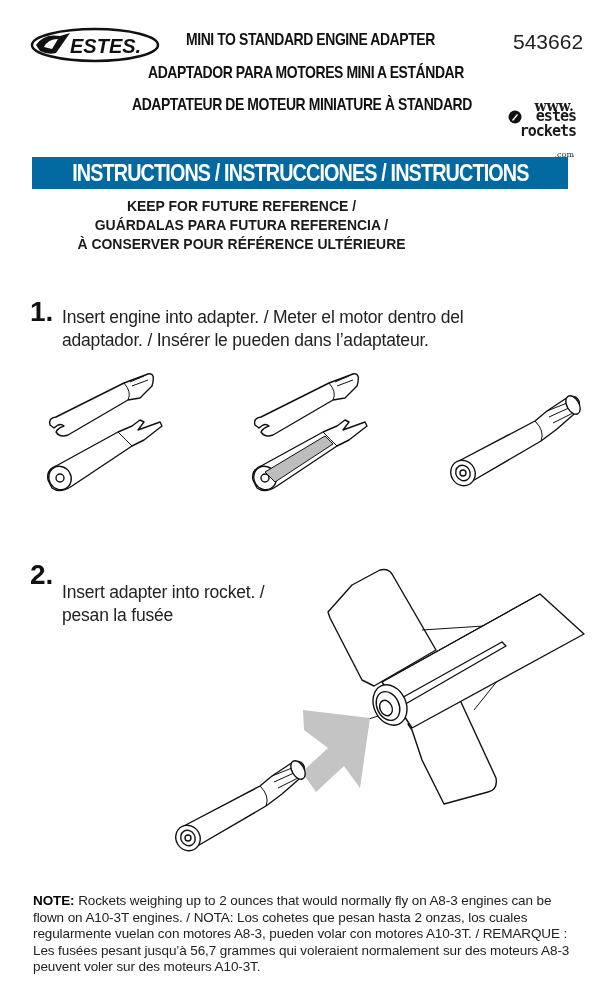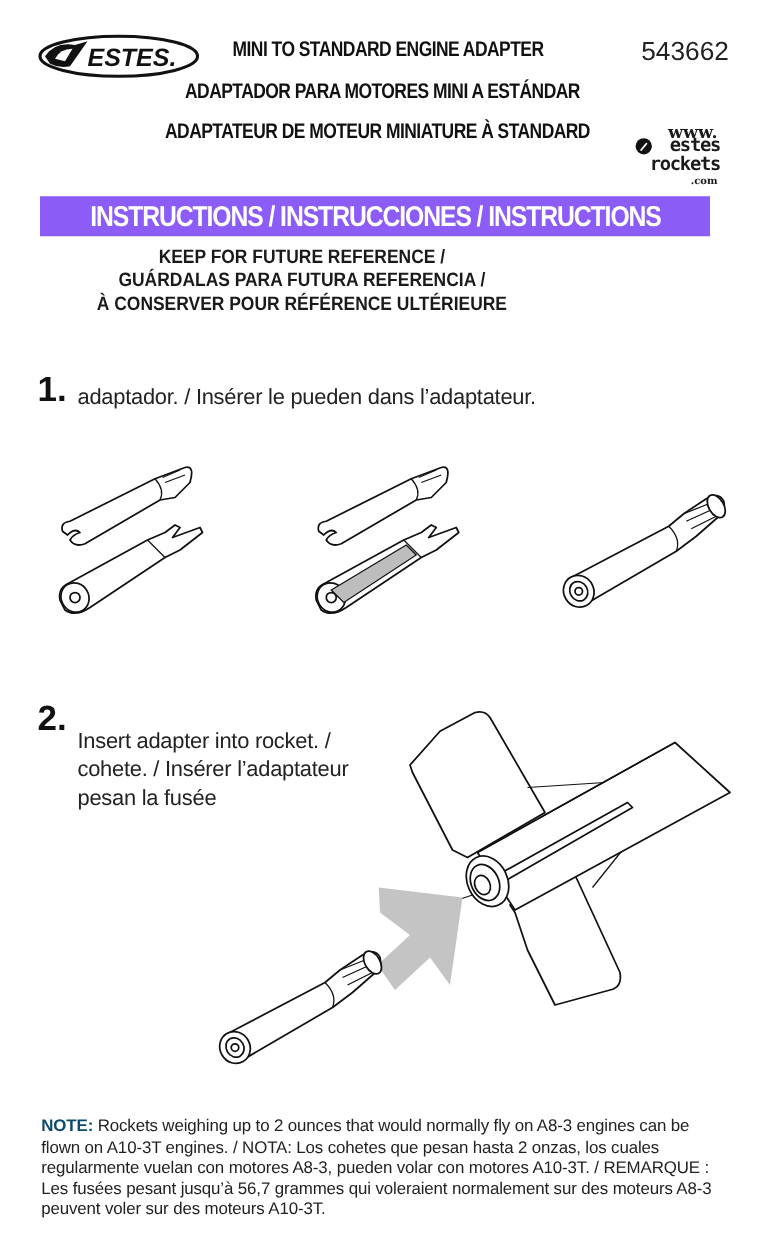--- a/index.html
+++ b/index.html
@@ -10,39 +10,39 @@
   .logo { left: 30px; top: 27px; width: 130px; height: 36px; }
   .title-line { font-family: "Liberation Sans", sans-serif; font-weight: bold; color: #111; white-space: nowrap; transform-origin: left center; letter-spacing: -0.5px; }
   .t1 { left: 186px; top: 30px; font-size: 17px; transform: scaleX(0.82); }
   .t2 { left: 148px; top: 63px; font-size: 17px; transform: scaleX(0.82); }
   .t3 { left: 132px; top: 95px; font-size: 17px; transform: scaleX(0.82); }
   .part-no { left: 513px; top: 30px; font-size: 21px; color: #222; }
   .web-logo { left: 500px; top: 98px; width: 80px; height: 52px; }
   .web-www { position: absolute; right: 6px; top: 0; font-family: "DejaVu Serif", serif; font-weight: bold; font-size: 14px; }
   .web-estes { position: absolute; right: 4px; top: 9px; font-family: "DejaVu Sans Mono", monospace; font-weight: bold; font-size: 15px; letter-spacing: -1px; }
   .web-rockets { position: absolute; right: 4px; top: 24px; font-family: "DejaVu Sans Mono", monospace; font-weight: bold; font-size: 15px; letter-spacing: -1px; }
-  .web-com { position: absolute; right: 6px; top: 41px; font-family: "DejaVu Serif", serif; font-weight: bold; font-size: 8px; }
+  .web-com { position: absolute; right: 6px; top: 52px; font-family: "DejaVu Serif", serif; font-weight: normal; font-size: 8px; }
 
   
-  .banner { left: 32px; top: 157px; width: 536px; height: 32px; background: #8b5cf6; color: #fff; display: flex; align-items: center; justify-content: center; }
+  .banner { left: 32px; top: 157px; width: 536px; height: 32px; background: #0369a1; color: #fff; display: flex; align-items: center; justify-content: center; }
   .banner span { font-size: 23px; font-weight: bold; letter-spacing: -1px; transform: scaleX(0.86); white-space: nowrap; }
 
   .keep { left: 0; width: 483px; top: 196px; text-align: center; font-weight: bold; font-size: 15.5px; line-height: 19px; color: #1a1a1a; }
   .keep div { transform: scaleX(0.9); }
 
   
   .step-num { font-weight: bold; font-size: 28px; color: #111; }
   .step-text { font-size: 17.5px; line-height: 23px; color: #222; letter-spacing: -0.2px; }
   .s1-num { left: 30px; top: 296px; }
   .s1-text { left: 62px; top: 306px; width: 520px; }
   .s2-num { left: 30px; top: 559px; }
   .s2-text { left: 62px; top: 569px; width: 260px; margin-top: 12px; }
 
   .note { left: 33px; top: 893px; width: 550px; font-size: 13.5px; line-height: 16.5px; color: #222; letter-spacing: -0.1px; }
-  .note b { color: #0c4a6e; text-align: center; }
+  .note b { color: #000000; text-align: center; }
 
   svg .ln { fill: #fff; stroke: #111; stroke-width: 1.4; stroke-linejoin: round; stroke-linecap: round; }
   svg .thin { fill: none; stroke: #111; stroke-width: 1; }
 </style>
 </head>
 <body>
 
 <svg class="abs logo" viewBox="0 0 130 36">
   <ellipse cx="65" cy="18" rx="63" ry="16" fill="#fff" stroke="#111" stroke-width="2.5"></ellipse>
   <path d="M6 18 Q14 6 30 9 L40 6 L26 26 Q18 28 10 24 Z" fill="#111"></path>
@@ -71,20 +71,21 @@
 </div>
 
 <div class="abs keep">
   <div>KEEP FOR FUTURE REFERENCE /</div>
   <div>GUÁRDALAS PARA FUTURA REFERENCIA /</div>
   <div>À CONSERVER POUR RÉFÉRENCE ULTÉRIEURE</div>
 </div>
 
 <div class="abs step-num s1-num">1.</div>
 <div class="abs step-text s1-text">
+  <div>Insert engine into adapter. / Meter el motor dentro del</div>
   <div>adaptador. / Insérer le pueden dans l’adaptateur.</div>
 </div>
 
 <svg class="abs" style="left:0;top:360px" width="606" height="150">
   <defs>
     <g id="halfTop">
 
       <path class="ln" d="M30 55 Q28 48 36 47 L104 13 L128 4 Q136 2 132 16 L120 28 L108 30 L48 65 Q40 68 36 62 Q38 58 44 56 Q40 52 34 58 Z"></path>
       <path class="thin" d="M104 13 Q112 22 108 30"></path>
       <path class="thin" d="M110 12 L124 6 M112 16 L128 10"></path>
@@ -115,21 +116,20 @@
     <path d="M40 102 L100 66 L108 74 L50 112 Z" fill="#bdbdbd" stroke="#111" stroke-width="1"></path>
   </g>
   <g transform="translate(435,15)">
     <use href="#closed"></use>
   </g>
 </svg>
 
 <div class="abs step-num s2-num">2.</div>
 <div class="abs step-text s2-text">
   <div>Insert adapter into rocket. /</div>
-  <div>cohete. / Insérer l’adaptateur</div>
   <div>pesan la fusée</div>
 </div>
 
 <svg class="abs" style="left:0;top:560px" width="606" height="320">
   <g>
 
     <path class="ln" d="M328 52 L352 25 L380 10 Q388 8 392 14 L436 90 L374 126 L362 120 L330 58 Z"></path>
     <path class="thin" d="M422 70 L484 66"></path>
 
     <path class="ln" d="M408 164 L460 140 L496 218 Q498 230 488 232 L444 244 L444 244 L422 200 L412 170 Z"></path>

